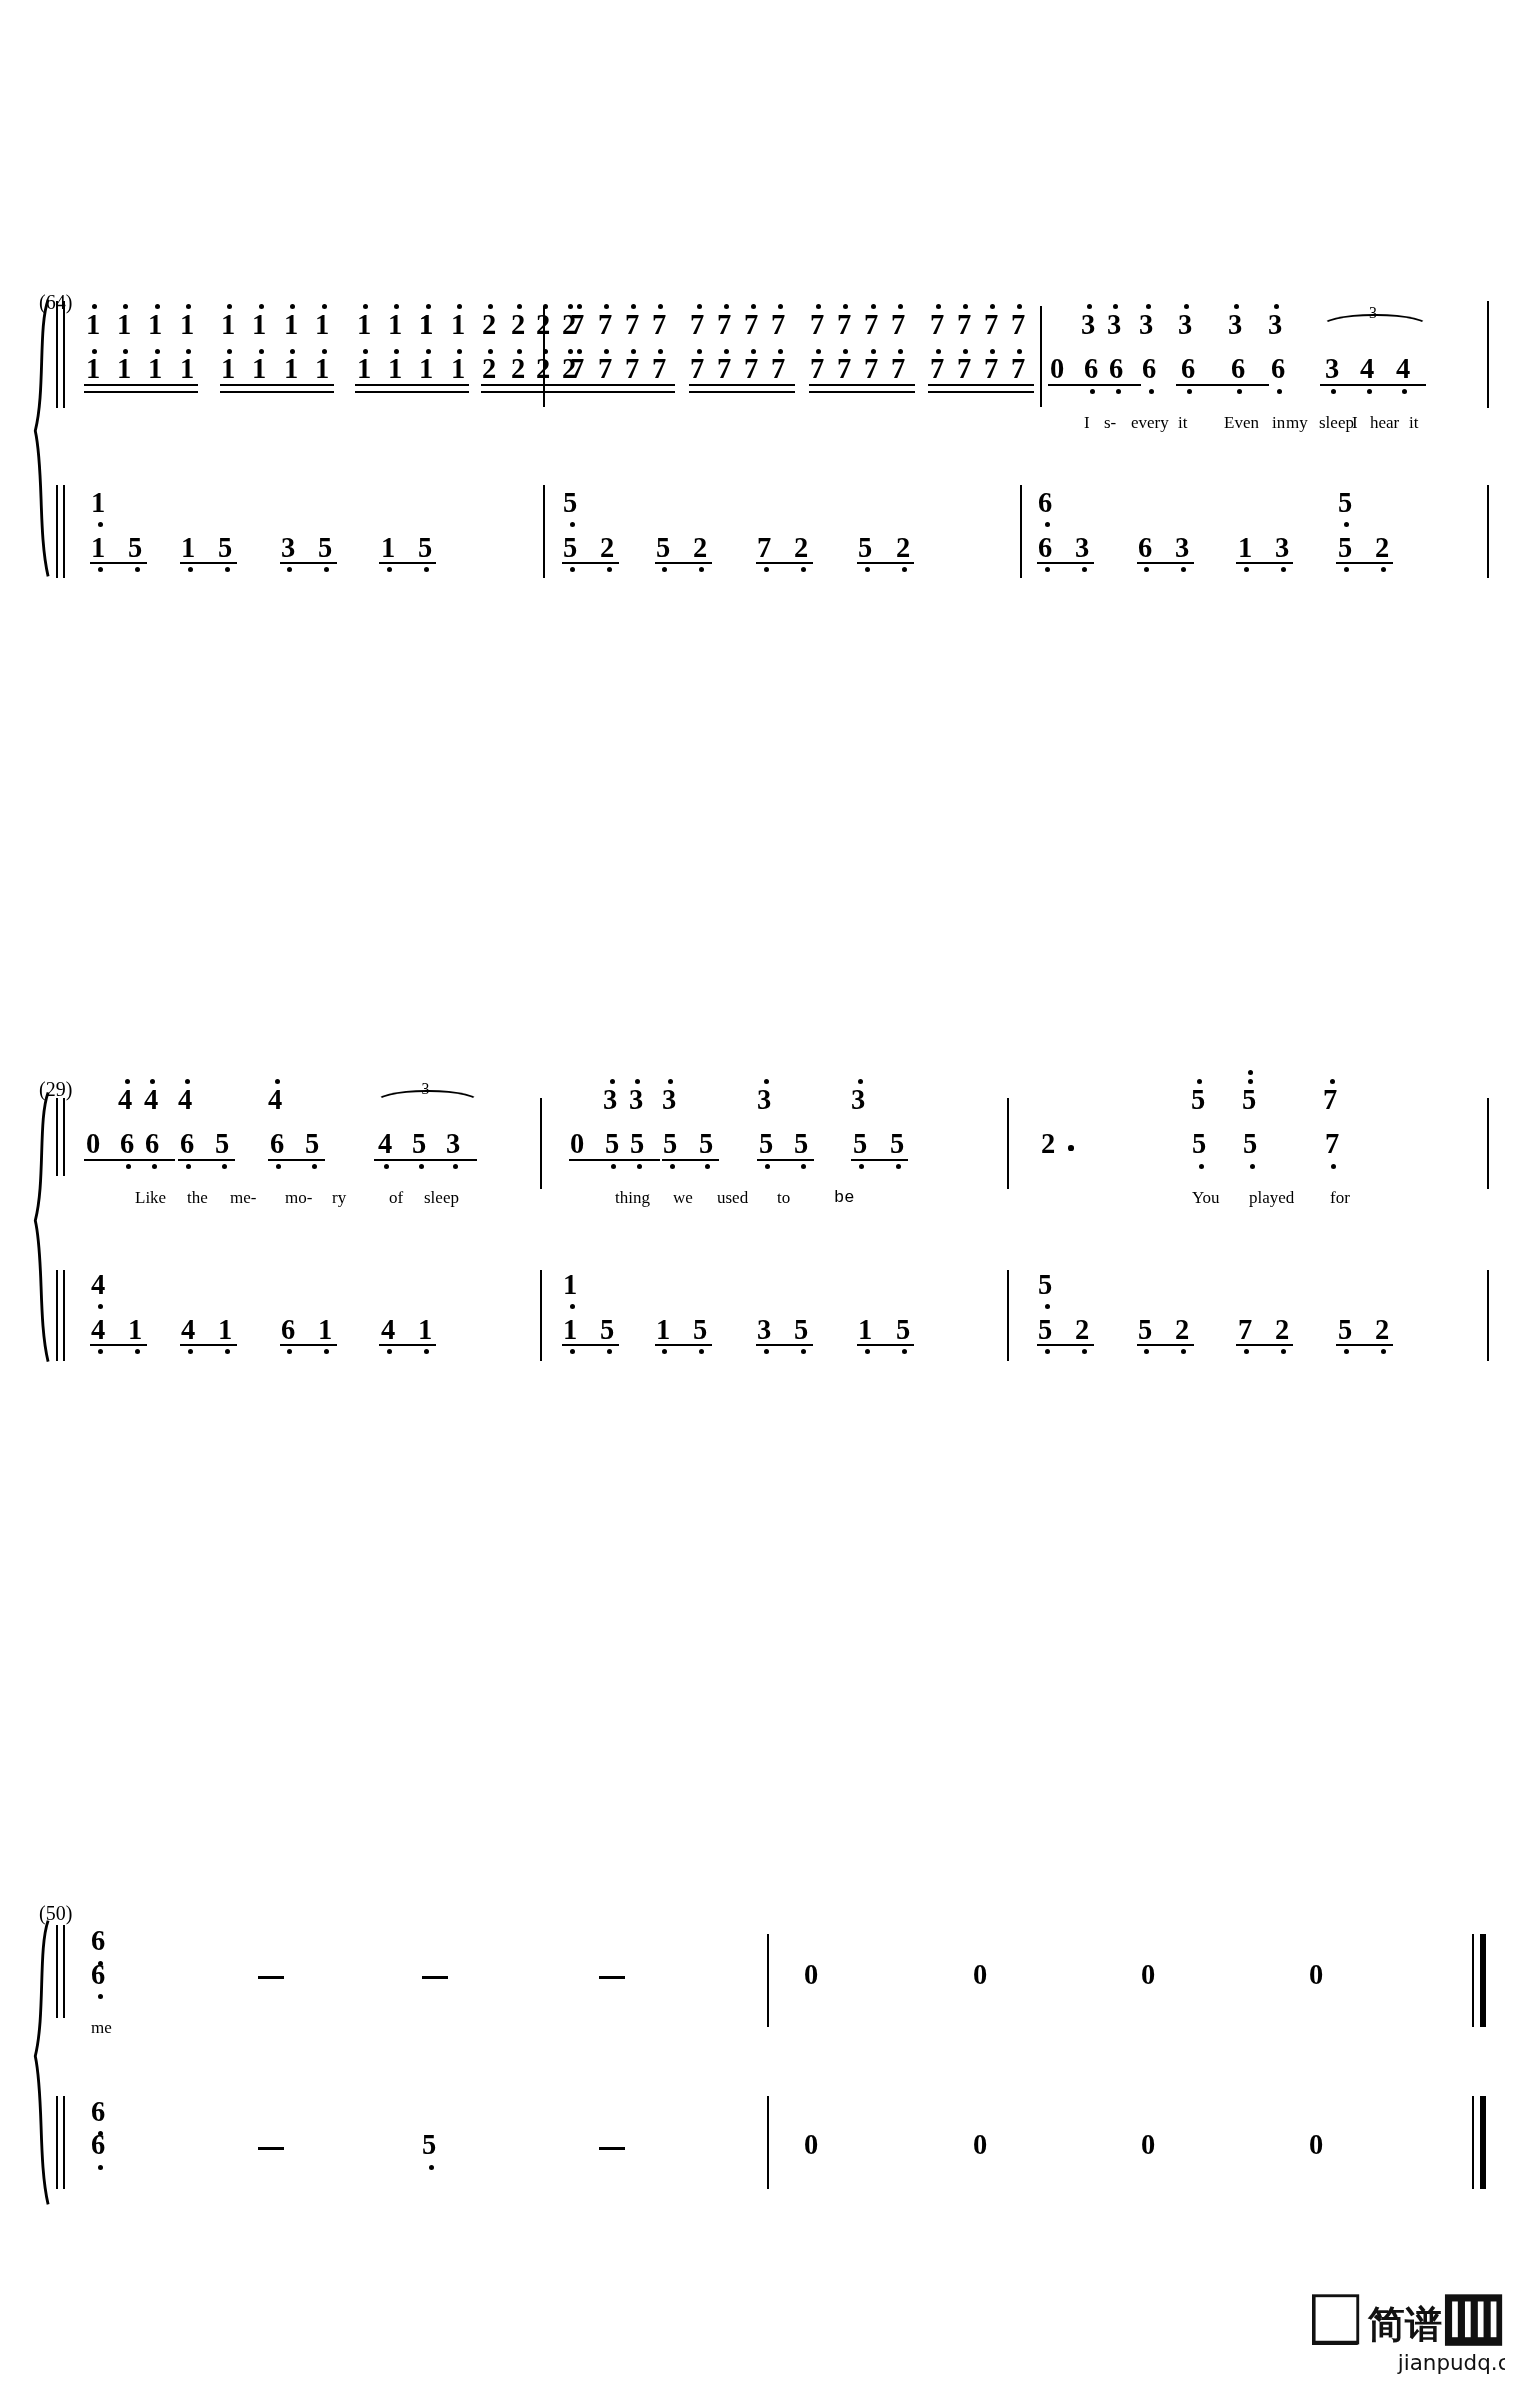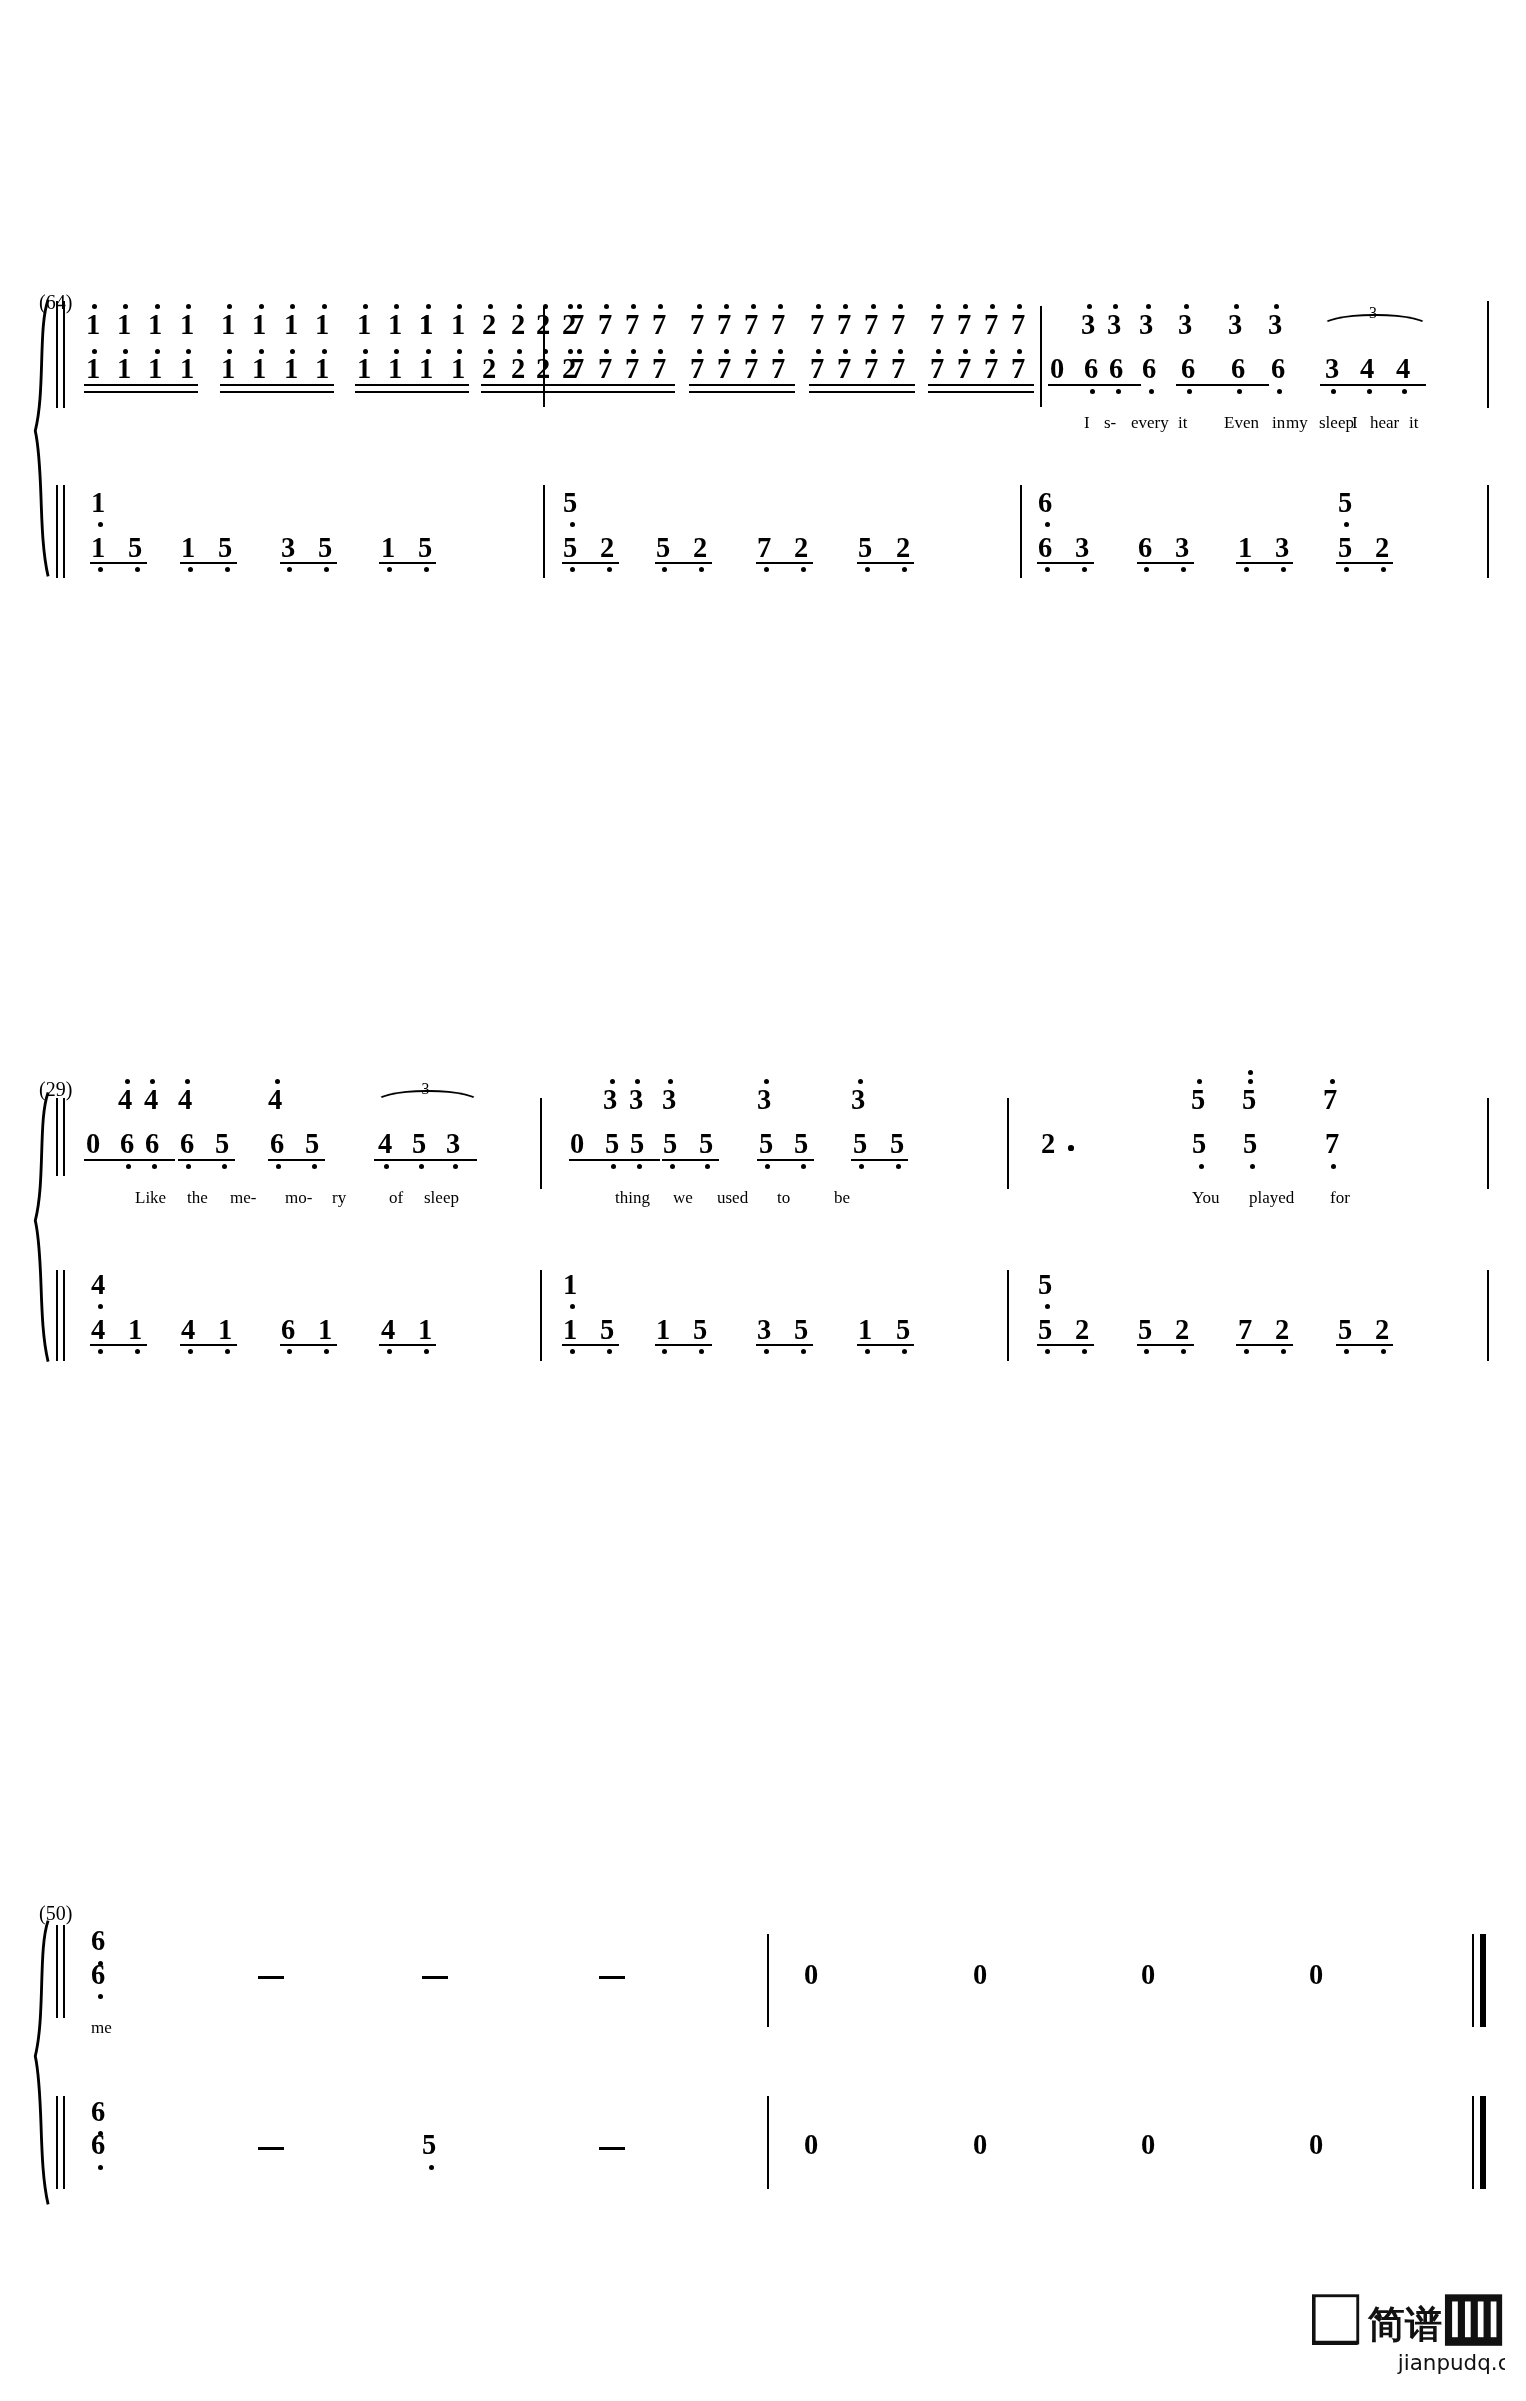--- a/index.html
+++ b/index.html
@@ -507,21 +507,21 @@
 
       <div class="beam" style="left:569px;top:631px;width:91px;"></div>
       <div class="beam" style="left:662px;top:631px;width:57px;"></div>
       <div class="beam" style="left:757px;top:631px;width:57px;"></div>
       <div class="beam" style="left:851px;top:631px;width:57px;"></div>
     </div>
     <div class="lyric" style="left:615px;top:660px;">thing</div>
     <div class="lyric" style="left:673px;top:660px;">we</div>
     <div class="lyric" style="left:717px;top:660px;">used</div>
     <div class="lyric" style="left:777px;top:660px;">to</div>
-    <div class="lyric" style="left:834px;top:660px;">be</div>
+    <div class="lyric" style="left:834px;top:660px;font-family:Liberation Mono, monospace;">be</div>
 
     <div class="barline" style="left:1007px;top:570px;height:91px;"></div>
 
     <div>
       <div class="note" style="left:1041px;top:602px;">2</div>
       <div class="augdot" style="left:1068px;top:617px;"></div>
       <div class="note" style="left:1192px;top:602px;">5</div>
         <div class="dot-dn" style="left:1199px;top:636px;"></div>
       <div class="note" style="left:1191px;top:558px;">5</div>
         <div class="dot-up" style="left:1197px;top:551px;"></div>

